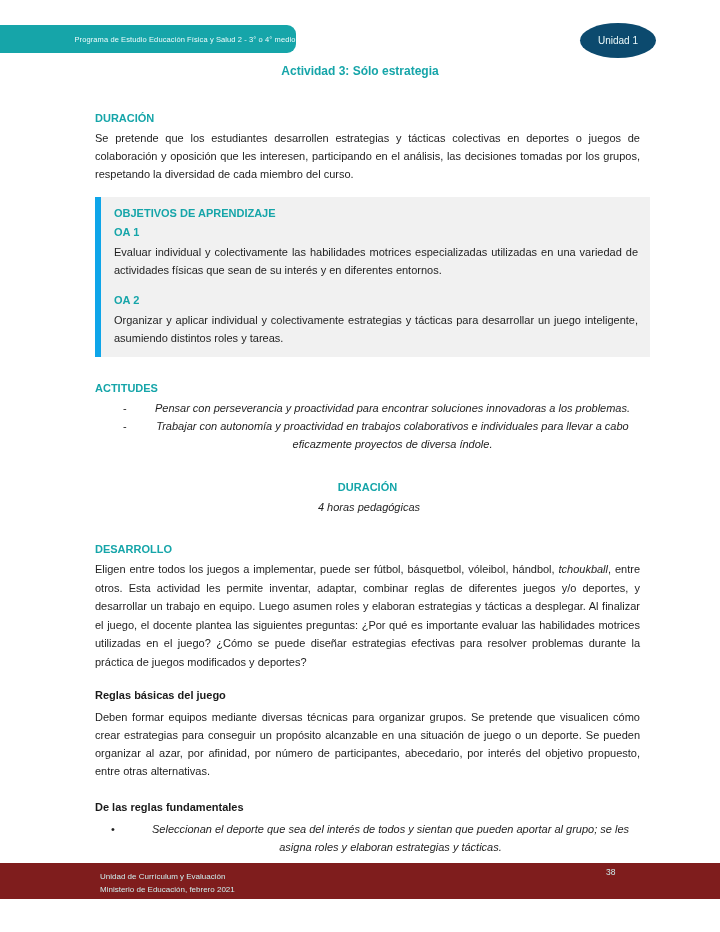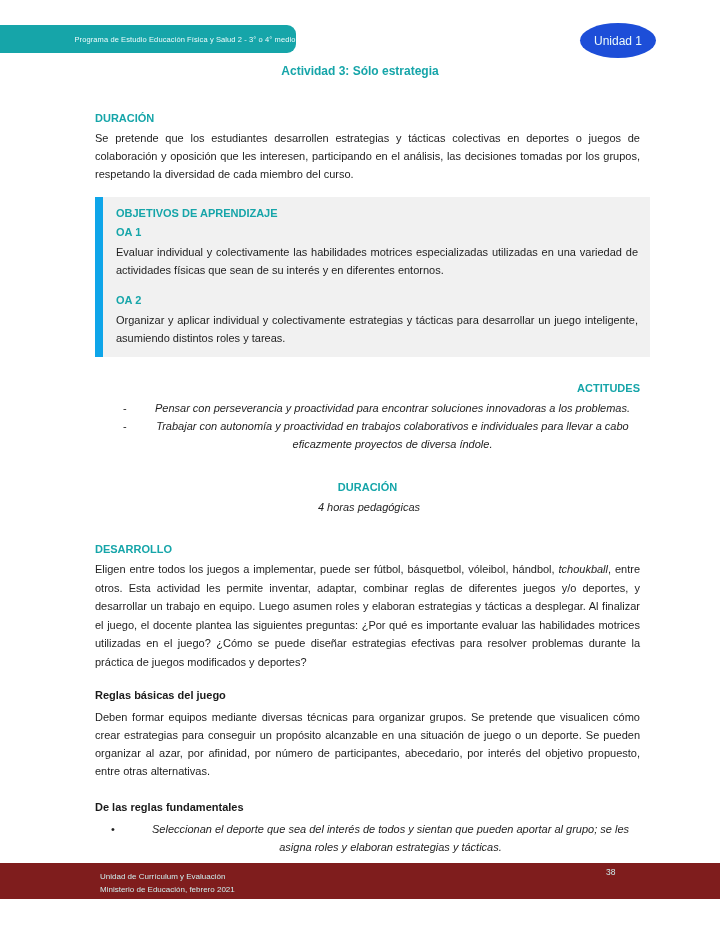--- a/index.html
+++ b/index.html
@@ -2,36 +2,36 @@
 <html><head>
 <meta charset="utf-8">
 <style>
   html,body{margin:0;padding:0;background:#fff;}
   .page{position:relative;width:720px;height:932px;background:#ffffff;overflow:hidden;
         font-family:"Liberation Sans",sans-serif;color:#1e1e1e;}
   
   .header-bar{position:absolute;left:0;top:25px;width:296px;height:28px;background:#16A5A9;
               border-radius:0 9px 9px 0;display:flex;align-items:center;justify-content:center;
               box-sizing:border-box;padding-left:74px;color:#EDFBFB;font-size:7.5px;letter-spacing:.1px;}
-  .unit-badge{position:absolute;left:580px;top:23px;width:76px;height:35px;background:#1d4ed8;
+  .unit-badge{position:absolute;left:580px;top:23px;width:76px;height:35px;background:#0c4a6e;
               border-radius:50%;display:flex;align-items:center;justify-content:center;
-              color:#EDFBFB;font-size:12px;}
+              color:#EDFBFB;font-size:10px;}
   .doc-title{position:absolute;top:64px;left:0;width:100%;text-align:center;color:#16A5A9;
              font-size:12px;font-weight:bold;}
   
   .content{position:absolute;left:95px;top:106px;width:545px;font-size:11px;line-height:18px;}
   .sec-head{color:#16A5A9;font-weight:bold;font-size:11px;line-height:16px;margin:0 0 3px 0;}
   .sub-head{color:#1a1a1a;font-weight:bold;font-size:11px;line-height:16px;margin:0 0 3px 0;}
   .body-p{margin:0;text-align:justify;}
   .body-left{margin:0;text-align:center;font-style:italic;}
   .mt-prop{margin-top:4px;}
-  .oa-box{margin-top:14px;margin-right:-10px;background:#F1F1F1;border-left:8px solid #0ea5e9;
+  .oa-box{margin-top:14px;margin-right:-10px;background:#F1F1F1;border-left:6px solid #0ea5e9;
           box-sizing:border-box;padding:8px 12px 10px 13px;}
   .oa-gap{height:13px;}
-  .mt-act{margin-top:23px;text-align:right;}
+  .mt-act{margin-top:23px;}
   .dash-list{list-style:none;margin:1px 0 0 0;padding:0;}
   .dash-list li{display:flex;margin-left:28px;}
   .dash-list .marker{flex:none;width:22px;}
   .dash-list .li-text{flex:1;}
   .mt-dur{margin-top:26px;text-align:center;}
   .dur-line{margin:0;padding-left:3px;}
   .mt-des{margin-top:25px;}
   .des-p{line-height:18.5px;}
   .mt-reg{margin-top:16px;}
   .reg-p{margin-top:5px;}

